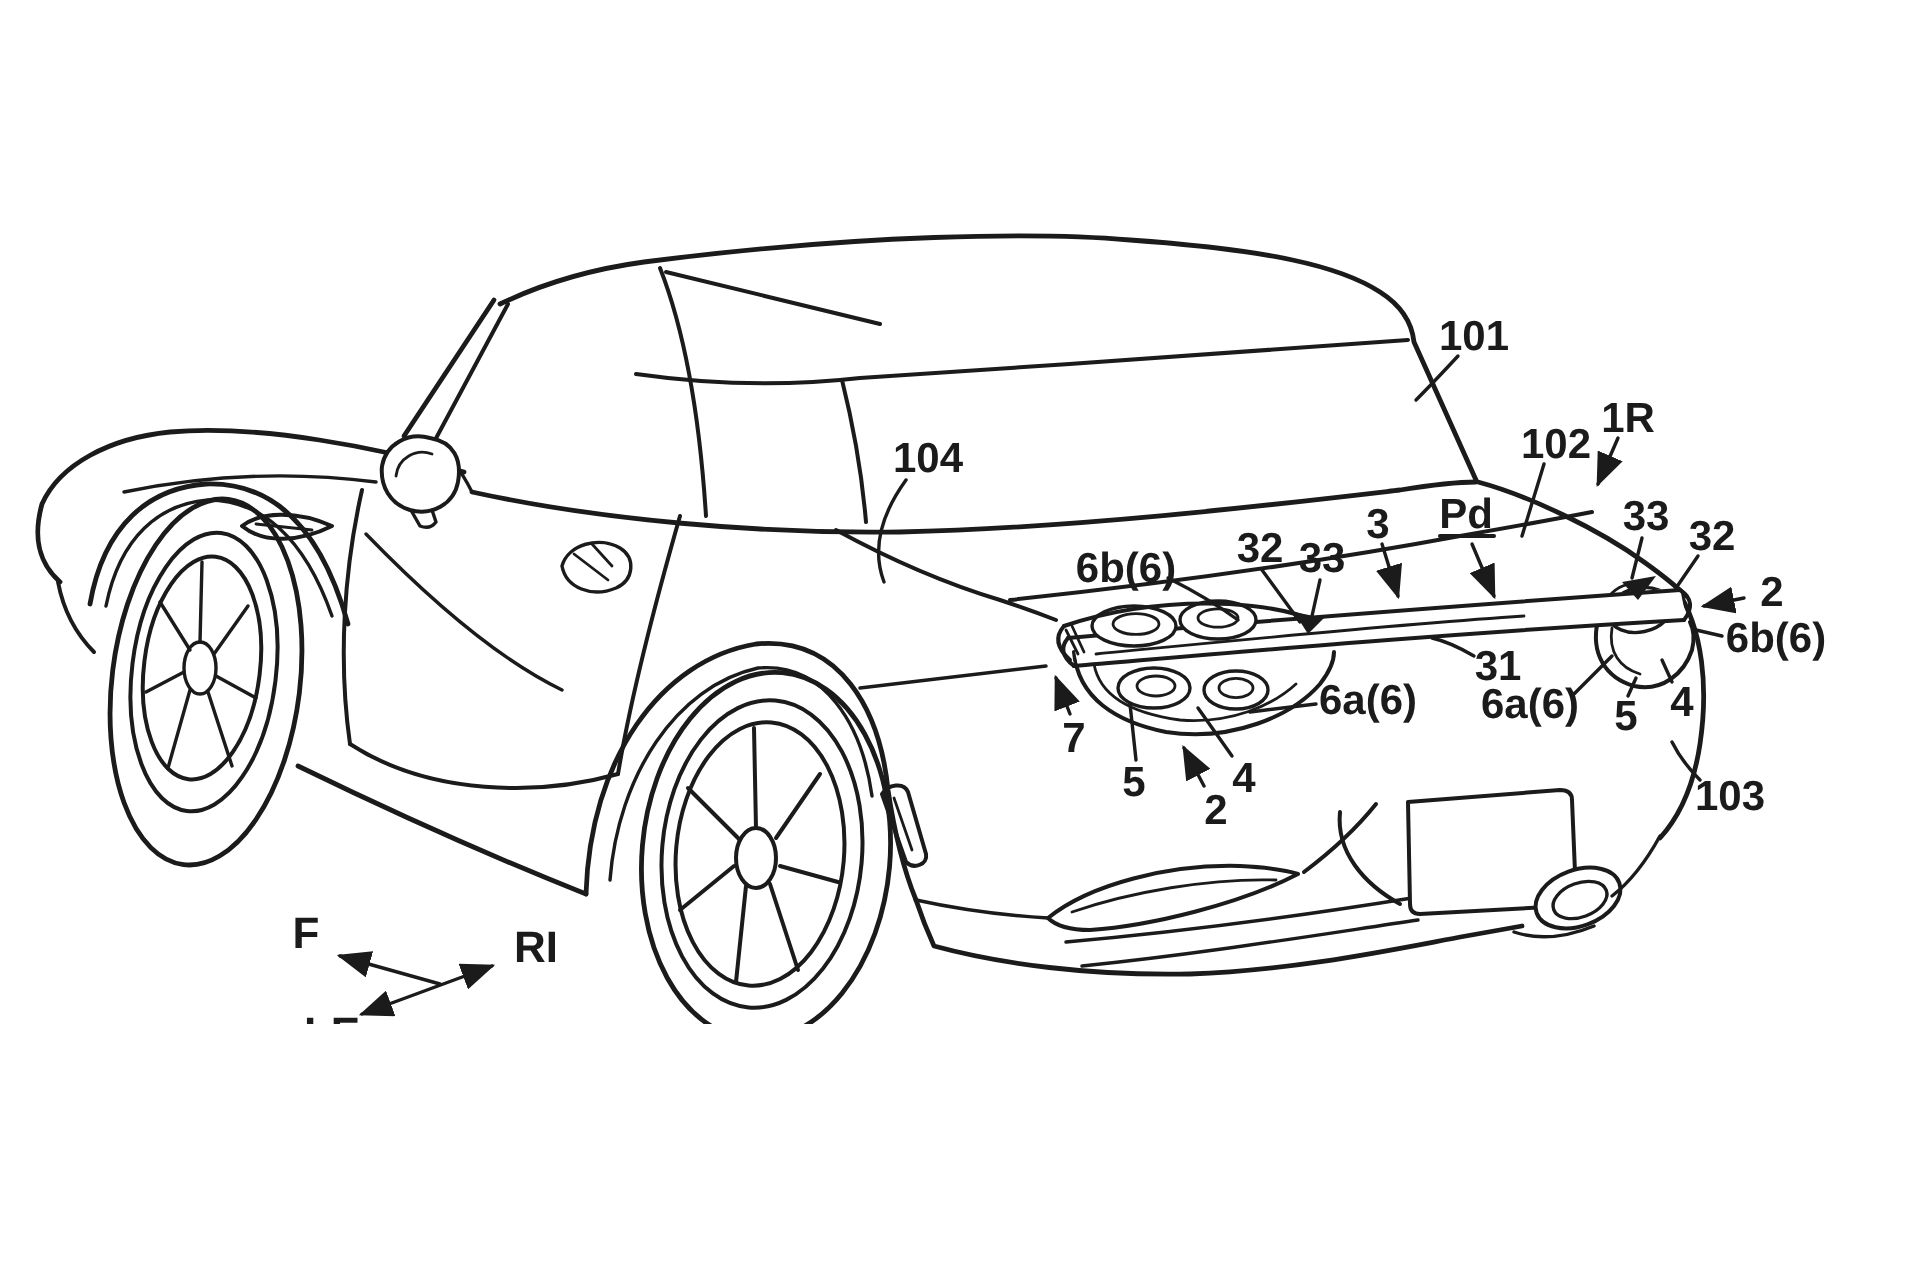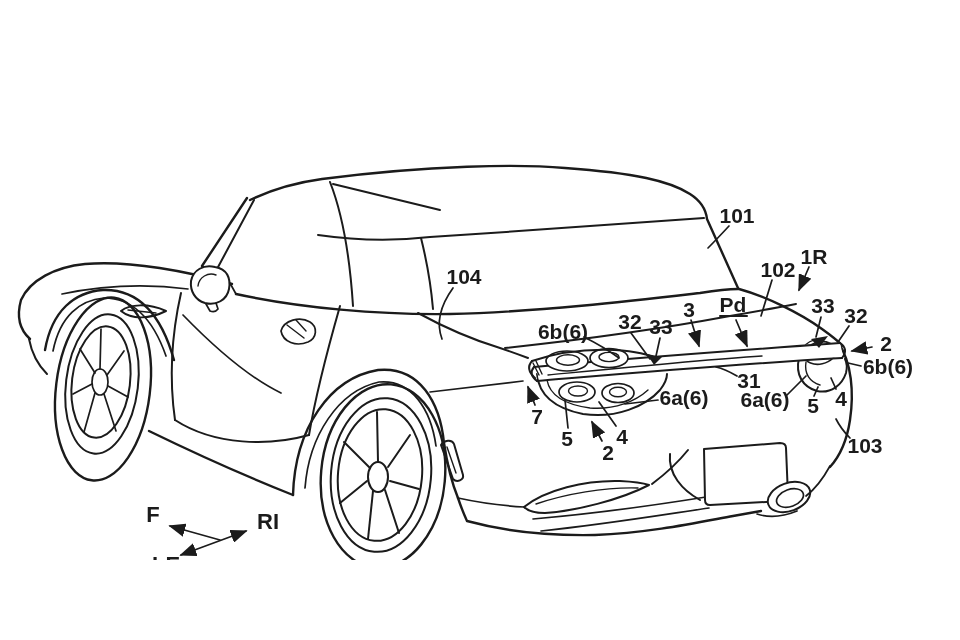--- a/index.html
+++ b/index.html
@@ -1,18 +1,18 @@
 <!DOCTYPE html>
 <html><head>
 <meta charset="utf-8">
 <style>
   html,body{margin:0;padding:0;background:#fff;}
   .canvas{
     position:relative;width:960px;height:512px;background:#ffffff;
-    font-family:"Liberation Sans", sans-serif;overflow:hidden;margin-top:48px;
+    font-family:"Liberation Sans", sans-serif;overflow:hidden;
   }
   svg{display:block}
   .ink{stroke:#1b1b1b;fill:none;stroke-linecap:round;stroke-linejoin:round;}
   .w24{stroke-width:2.4px;} .w20{stroke-width:2px;} .w17{stroke-width:1.7px;} .w14{stroke-width:1.4px;}
   .whitefill{fill:#ffffff;stroke:none;}
   .solid{fill:#1b1b1b;stroke:none;}
   .reflabel{
     font-family:"Liberation Sans", sans-serif;font-weight:bold;font-size:21px;
     fill:#1b1b1b;text-anchor:middle;
   }

